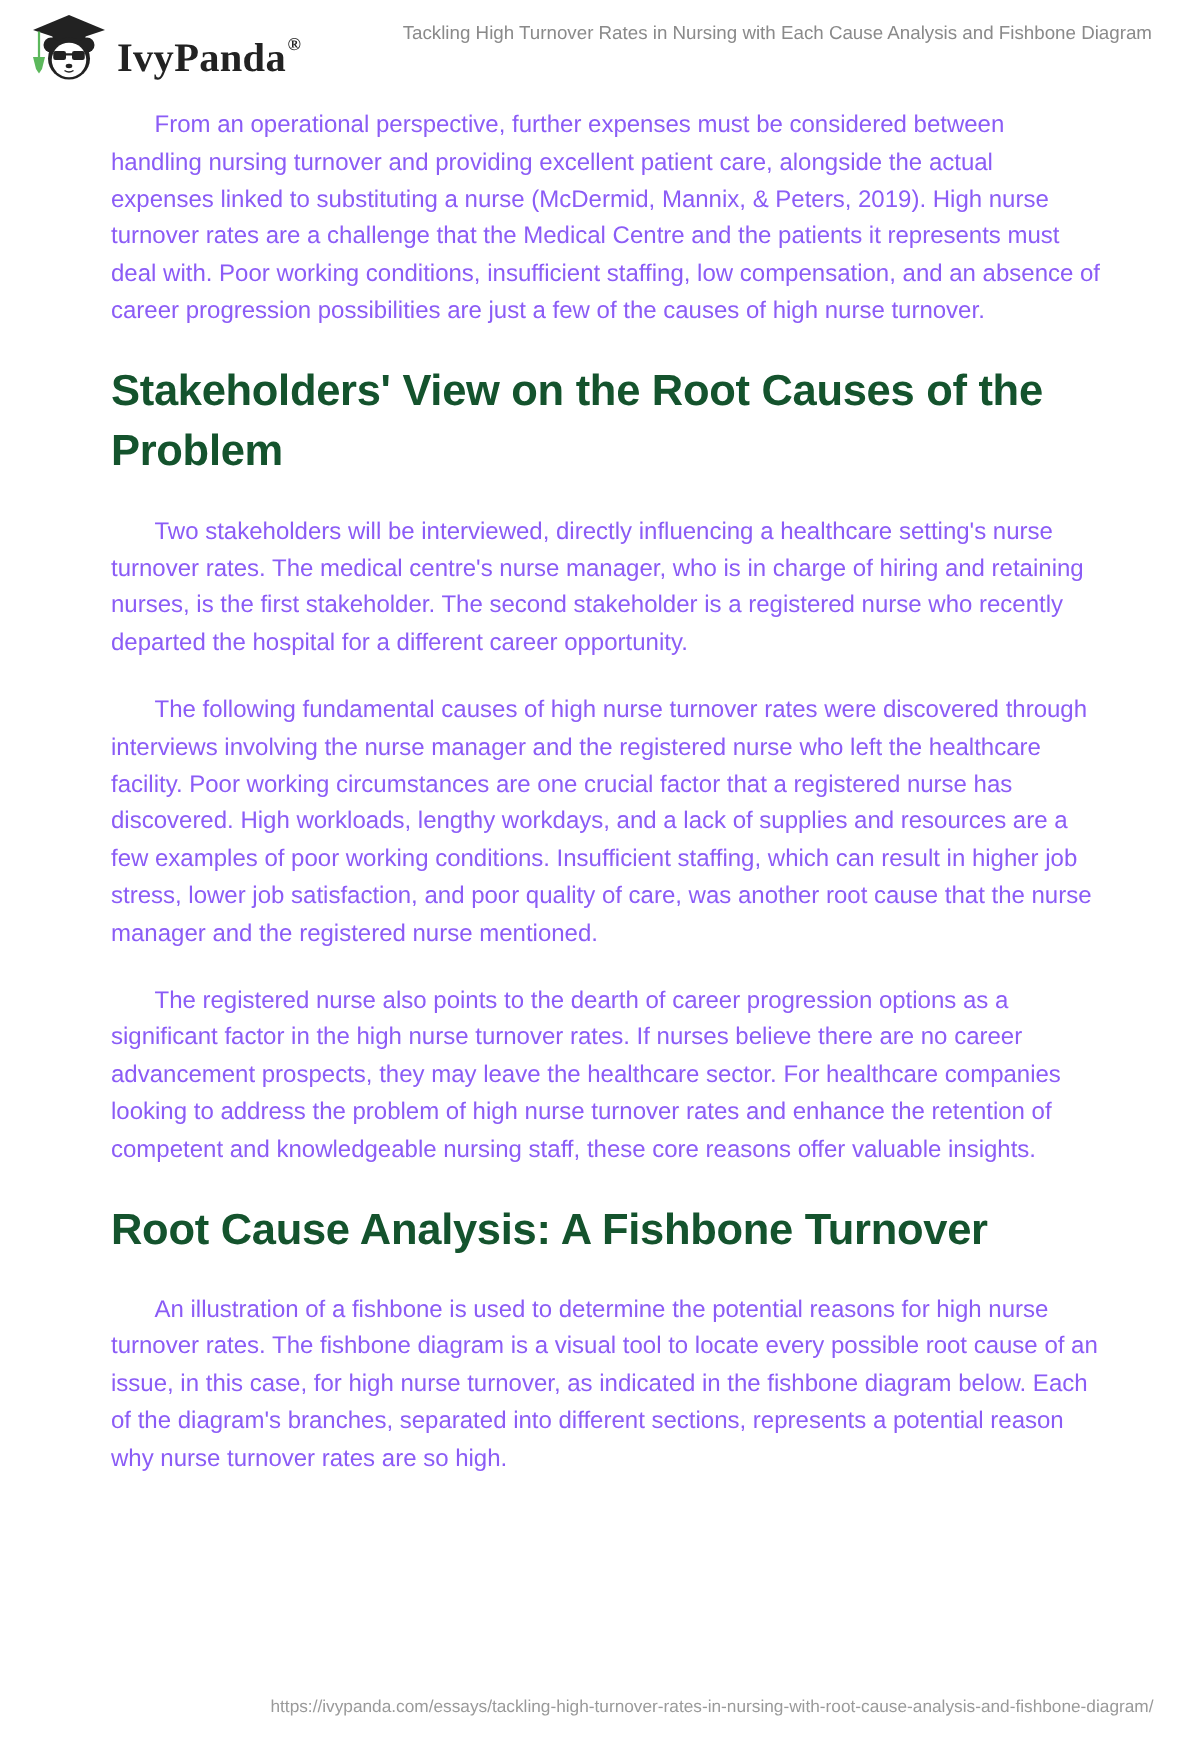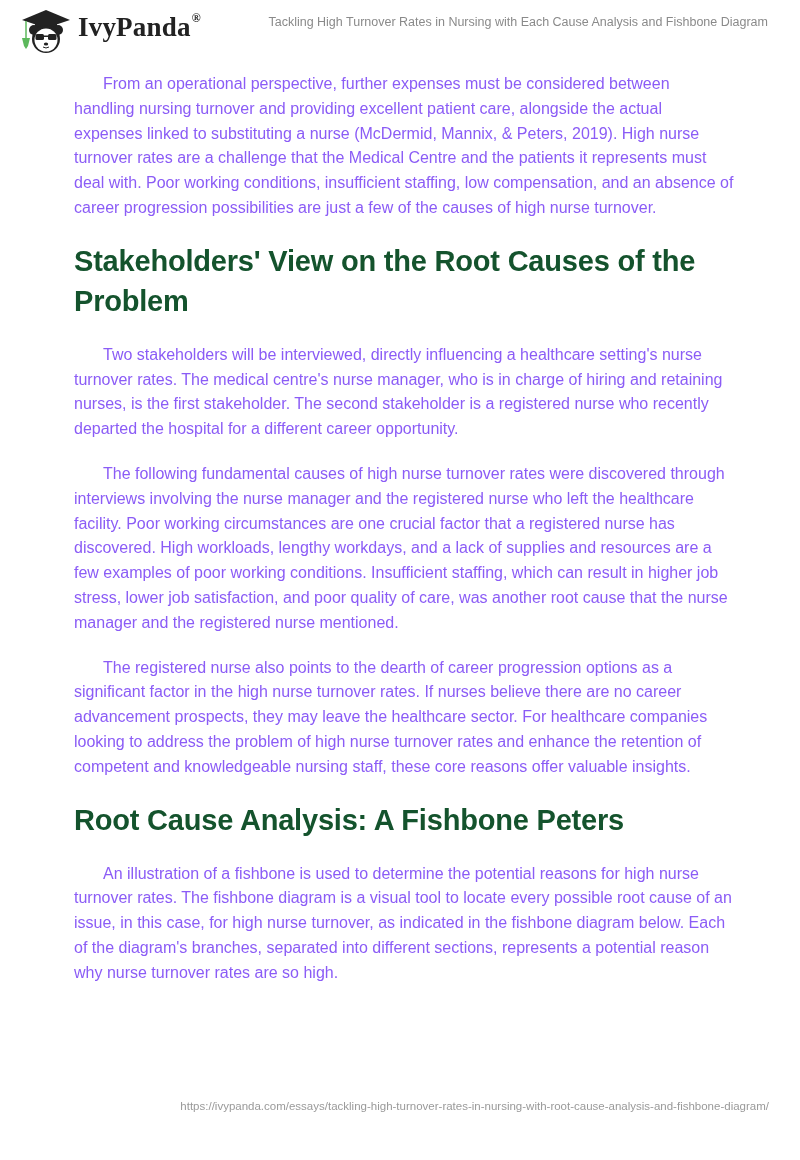--- a/index.html
+++ b/index.html
@@ -1,30 +1,30 @@
 <!DOCTYPE html>
 <html><head>
   <meta charset="utf-8">
   <style>
     * { box-sizing: border-box; margin: 0; padding: 0; }
     html, body { width: 800px; height: 1160px; background: #ffffff; overflow: hidden; }
     body { position: relative; font-family: "Liberation Sans", sans-serif; color: #222222; }
 
     .header { position: absolute; left: 0; top: 0; width: 800px; height: 60px; }
-    .logo { position: absolute; left: 18px; top: 8px; display: flex; align-items: flex-start; }
+    .logo { position: absolute; left: 18px; top: 8px; display: flex; align-items: flex-end; }
     .logo-icon { width: 56px; height: 46px; display: block; }
     .logo-text { font-family: "Liberation Serif", serif; font-weight: bold; font-size: 27px; color: #222; margin-left: 4px; margin-top: 4px; letter-spacing: 0.2px; }
     .logo-reg { font-size: 12px; vertical-align: super; position: relative; top: -4px; margin-left: 1px; }
     .doc-title { position: absolute; right: 32px; top: 15px; font-size: 12.5px; color: #8a8a8a; white-space: nowrap; }
 
     .content { position: absolute; left: 74px; top: 72px; width: 660px; }
     p.para { font-size: 16px; line-height: 24.8px; color: #8b5cf6; text-indent: 29px; margin-bottom: 20px; }
     h2.section { font-size: 29px; font-weight: bold; line-height: 40px; color: #14532d; margin: 4px 0 22px 0; letter-spacing: -0.2px; }
 
-    .footer-url { position: absolute; right: 31px; top: 1100px; font-size: 11.5px; color: #9a9a9a; white-space: nowrap; }
+    .footer-url { position: absolute; right: 31px; top: 1132px; font-size: 11.5px; color: #9a9a9a; white-space: nowrap; }
   </style>
 </head>
 <body>
 
 <header class="header">
   <div class="logo">
     <svg class="logo-icon" viewBox="0 0 56 46">
 
       <polygon points="4,12 28,2 52,12 28,20" fill="#222"></polygon>
       <rect x="17" y="14" width="22" height="6" fill="#222"></rect>
@@ -51,17 +51,17 @@
 </header>
 
 <main class="content">
   <p class="para">From an operational perspective, further expenses must be considered between handling nursing turnover and providing excellent patient care, alongside the actual expenses linked to substituting a nurse (McDermid, Mannix, &amp; Peters, 2019). High nurse turnover rates are a challenge that the Medical Centre and the patients it represents must deal with. Poor working conditions, insufficient staffing, low compensation, and an absence of career progression possibilities are just a few of the causes of high nurse turnover.</p>
 
   <h2 class="section">Stakeholders' View on the Root Causes of the Problem</h2>
   <p class="para">Two stakeholders will be interviewed, directly influencing a healthcare setting's nurse turnover rates. The medical centre's nurse manager, who is in charge of hiring and retaining nurses, is the first stakeholder. The second stakeholder is a registered nurse who recently departed the hospital for a different career opportunity.</p>
   <p class="para">The following fundamental causes of high nurse turnover rates were discovered through interviews involving the nurse manager and the registered nurse who left the healthcare facility. Poor working circumstances are one crucial factor that a registered nurse has discovered. High workloads, lengthy workdays, and a lack of supplies and resources are a few examples of poor working conditions. Insufficient staffing, which can result in higher job stress, lower job satisfaction, and poor quality of care, was another root cause that the nurse manager and the registered nurse mentioned.</p>
   <p class="para">The registered nurse also points to the dearth of career progression options as a significant factor in the high nurse turnover rates. If nurses believe there are no career advancement prospects, they may leave the healthcare sector. For healthcare companies looking to address the problem of high nurse turnover rates and enhance the retention of competent and knowledgeable nursing staff, these core reasons offer valuable insights.</p>
 
-  <h2 class="section">Root Cause Analysis: A Fishbone Peters</h2>
+  <h2 class="section">Root Cause Analysis: A Fishbone Turnover</h2>
   <p class="para">An illustration of a fishbone is used to determine the potential reasons for high nurse turnover rates. The fishbone diagram is a visual tool to locate every possible root cause of an issue, in this case, for high nurse turnover, as indicated in the fishbone diagram below. Each of the diagram's branches, separated into different sections, represents a potential reason why nurse turnover rates are so high.</p>
 </main>
 
 <div class="footer-url">https://ivypanda.com/essays/tackling-high-turnover-rates-in-nursing-with-root-cause-analysis-and-fishbone-diagram/</div>
 
 </body></html>

